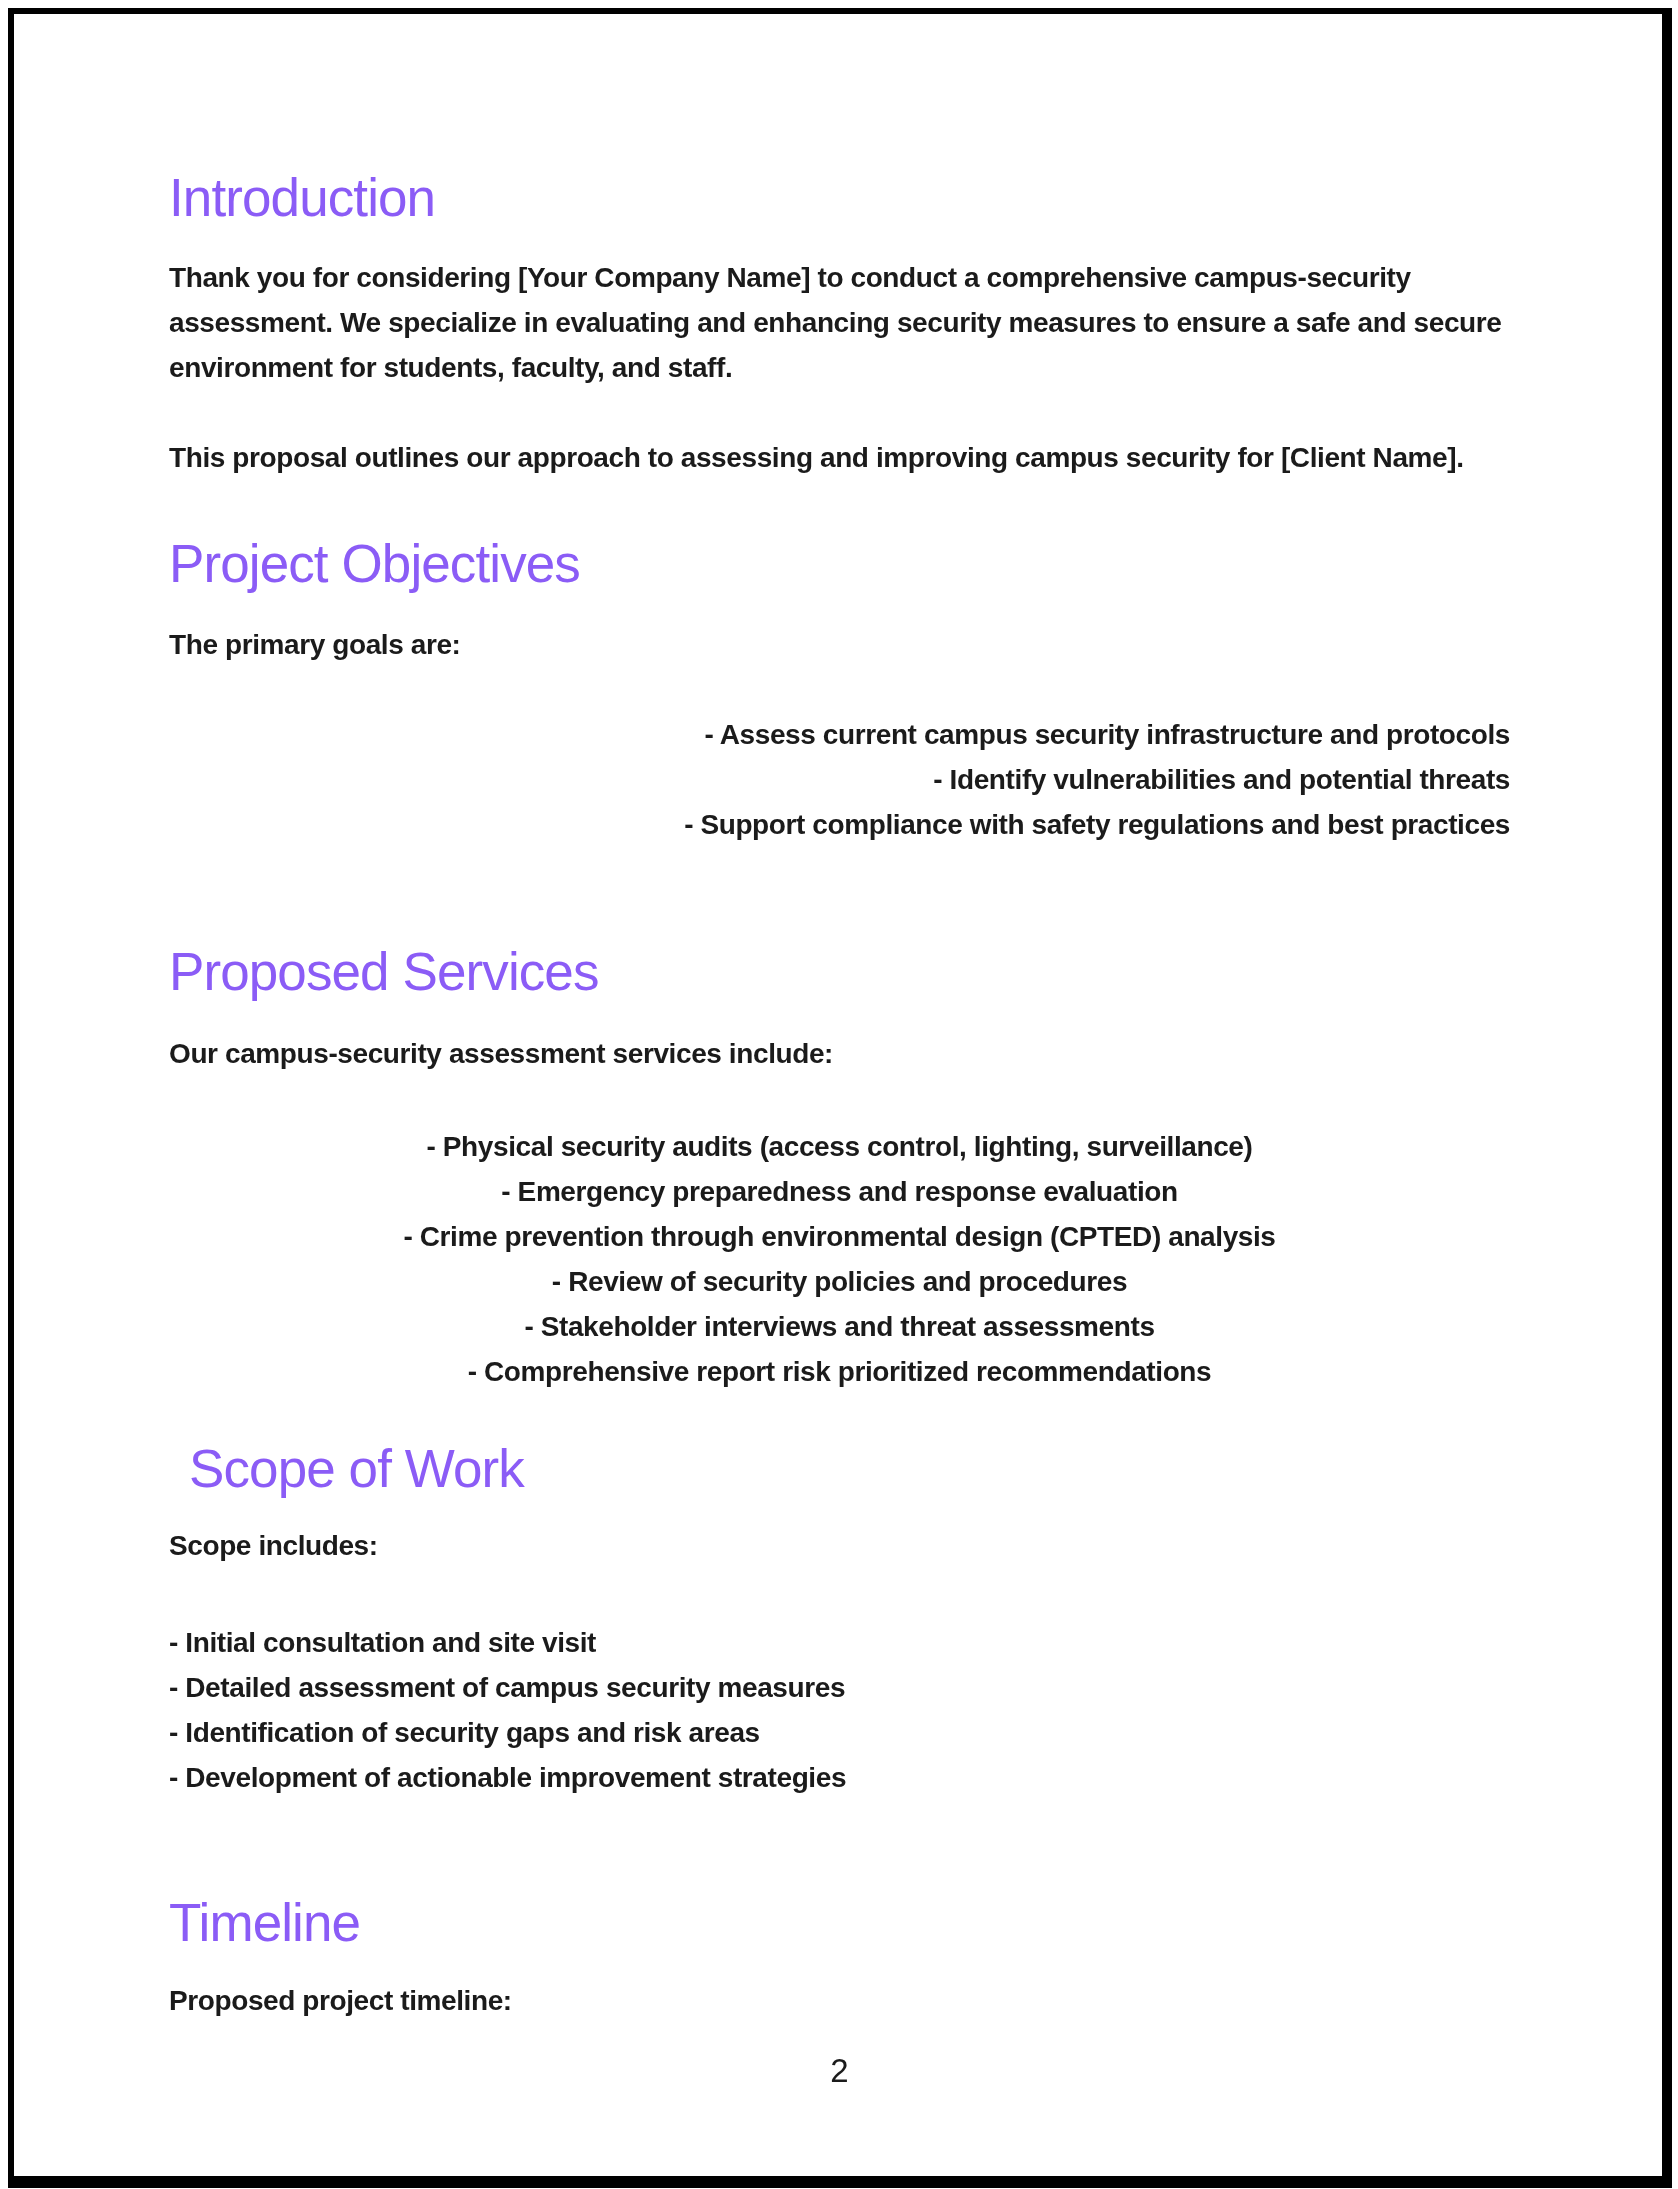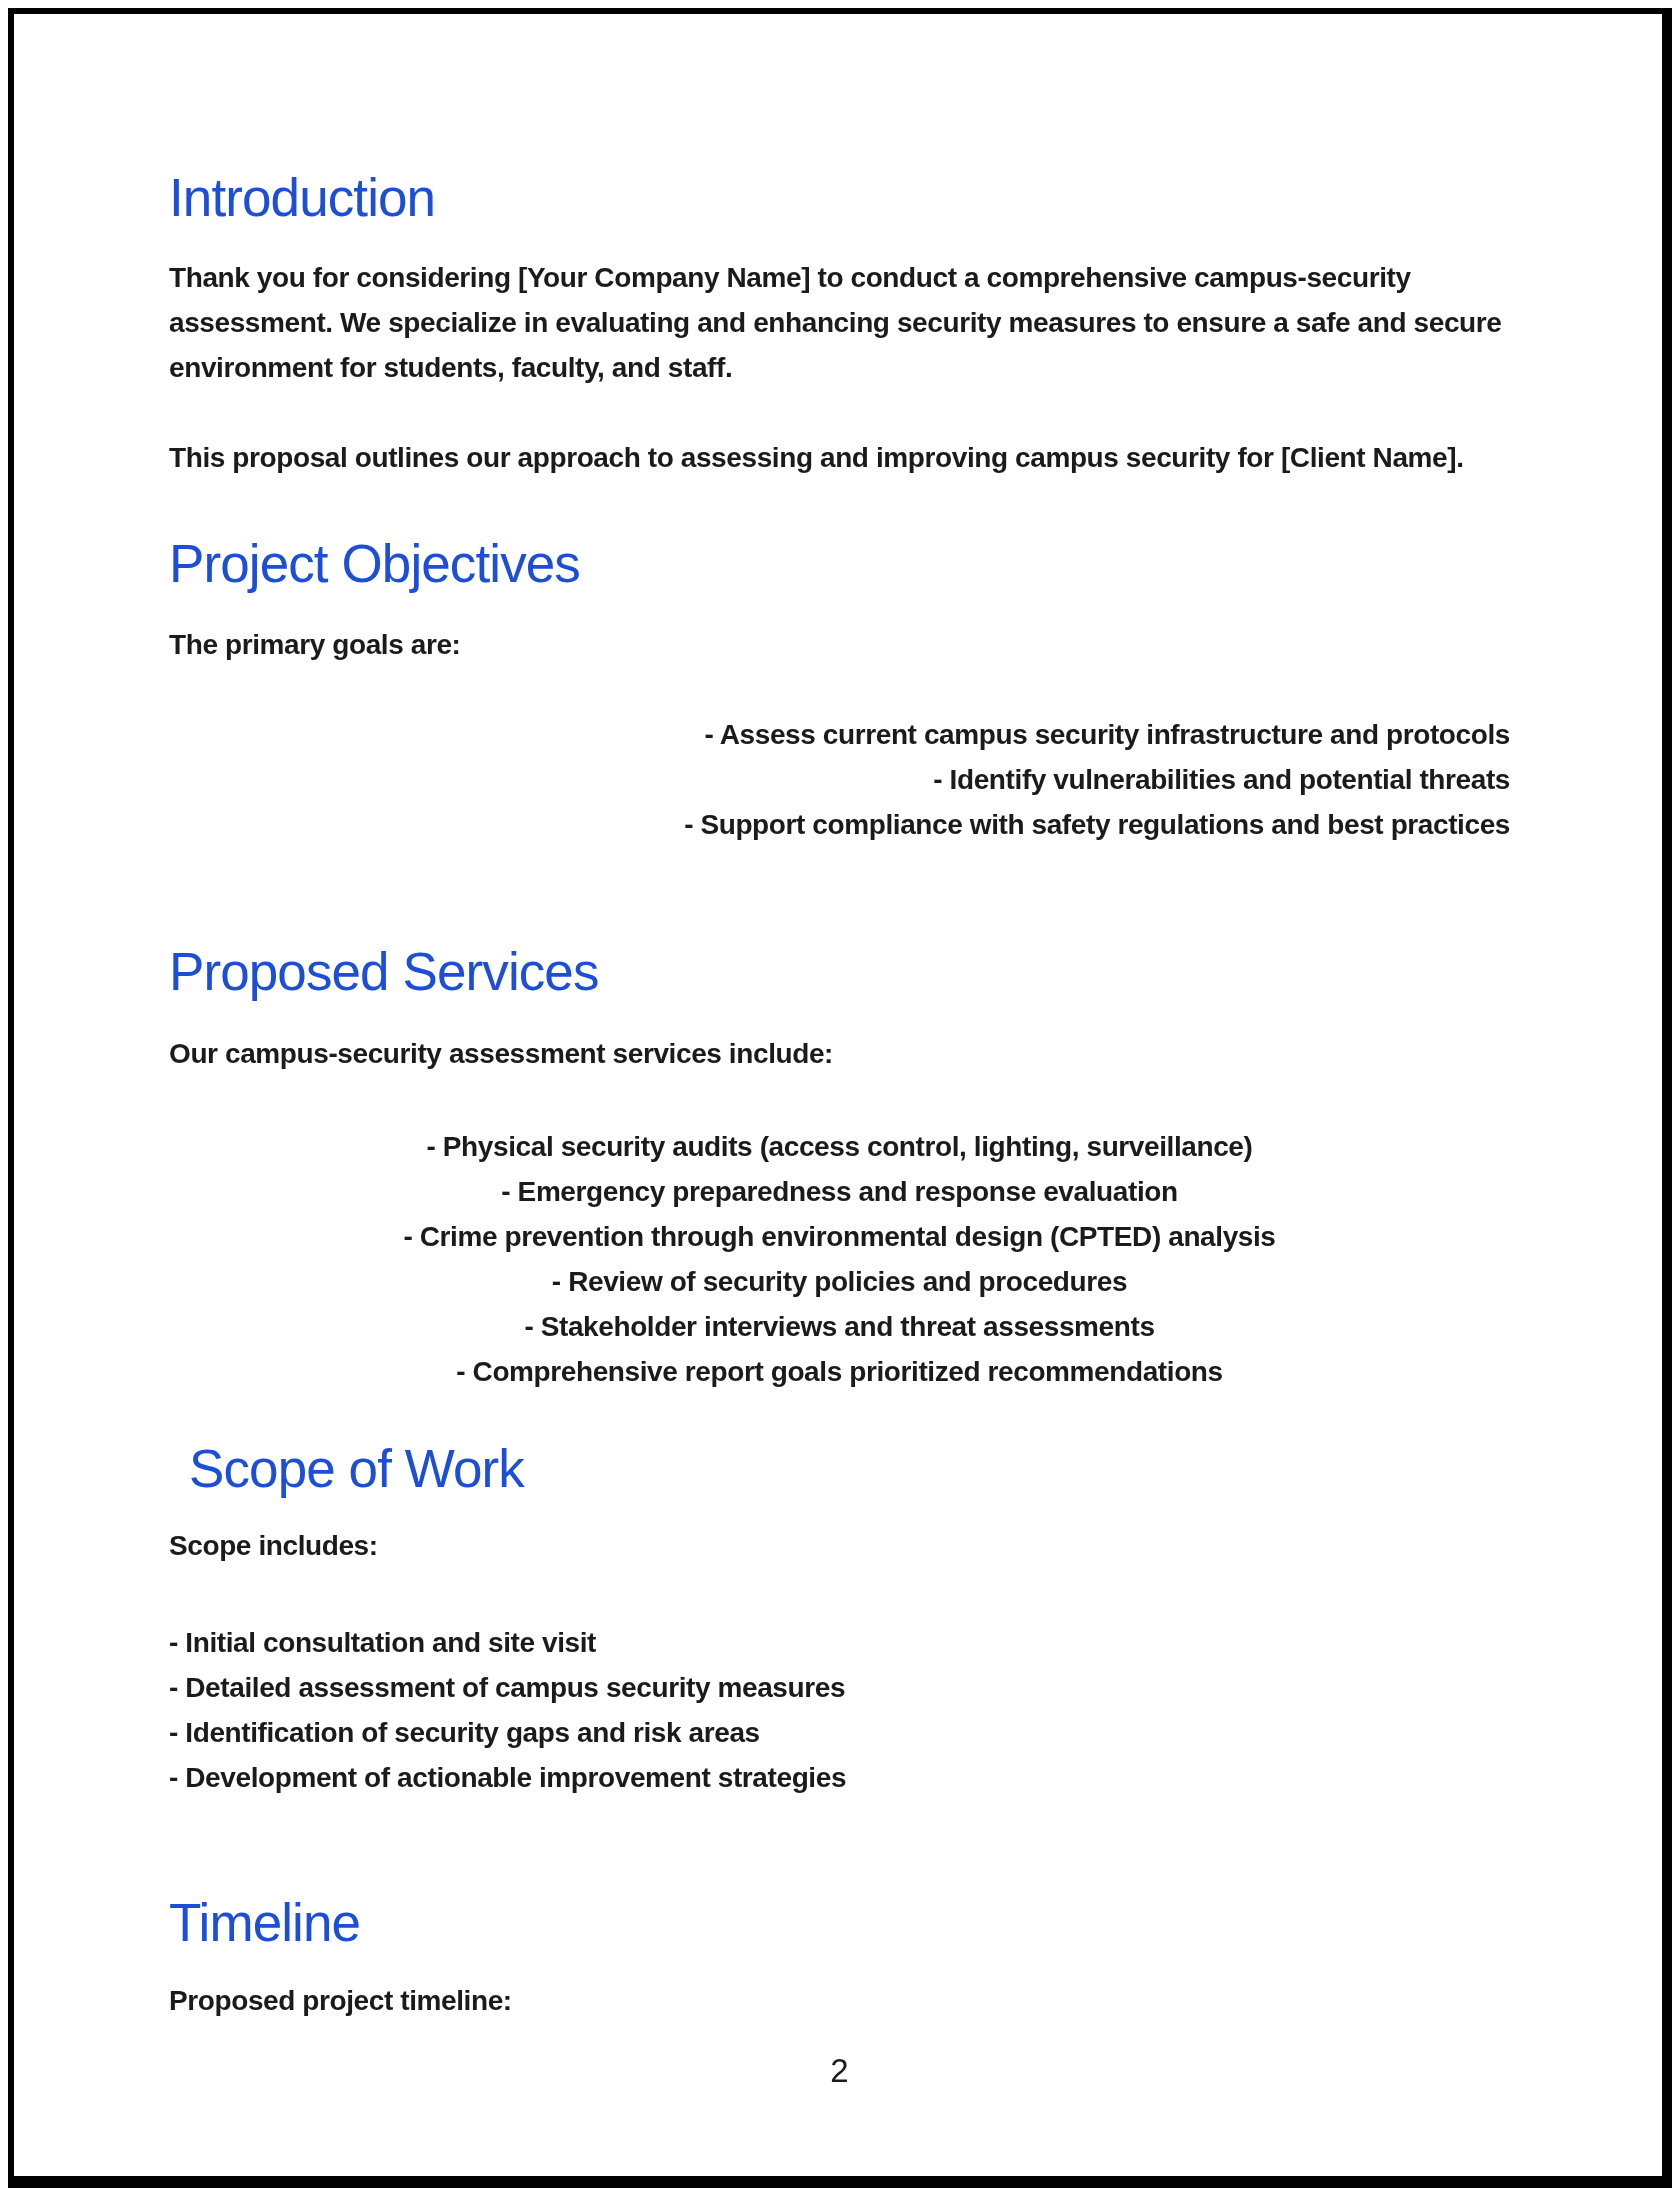--- a/index.html
+++ b/index.html
@@ -31,21 +31,21 @@
   .txt {
     position: absolute;
     left: 169px;
     width: 1341px;
   }
   .h1 {
     font-size: 53px;
     line-height: 61px;
     font-weight: 400;
     letter-spacing: -0.9px;
-    color: #1d4ed8;
+    color: #8b5cf6;
     white-space: nowrap;
   }
   .body-text {
     font-size: 28px;
     line-height: 45px;
     letter-spacing: -0.4px;
     white-space: nowrap;
     font-weight: bold;
   }
   .bullets div {
@@ -106,21 +106,21 @@
   <div class="txt h1 pos-h-ps">Proposed Services</div>
 
   <div class="txt body-text pos-ps-intro">Our campus-security assessment services include:</div>
 
   <div class="txt body-text bullets pos-ps-list">
     <div>- Physical security audits (access control, lighting, surveillance)</div>
     <div>- Emergency preparedness and response evaluation</div>
     <div>- Crime prevention through environmental design (CPTED) analysis</div>
     <div>- Review of security policies and procedures</div>
     <div>- Stakeholder interviews and threat assessments</div>
-    <div>- Comprehensive report goals prioritized recommendations</div>
+    <div>- Comprehensive report risk prioritized recommendations</div>
   </div>
 
   <div class="txt h1 pos-h-sow">Scope of Work</div>
 
   <div class="txt body-text pos-sow-intro">Scope includes:</div>
 
   <div class="txt body-text bullets pos-sow-list">
     <div>- Initial consultation and site visit</div>
     <div>- Detailed assessment of campus security measures</div>
     <div>- Identification of security gaps and risk areas</div>

